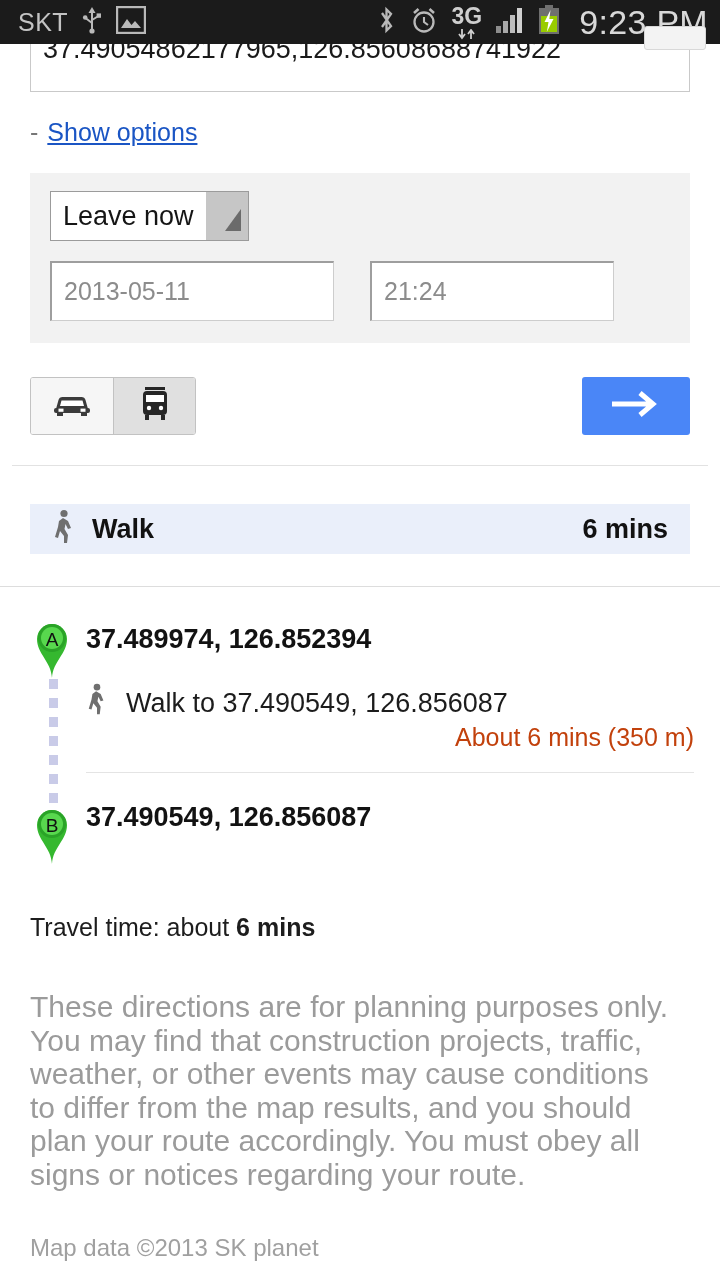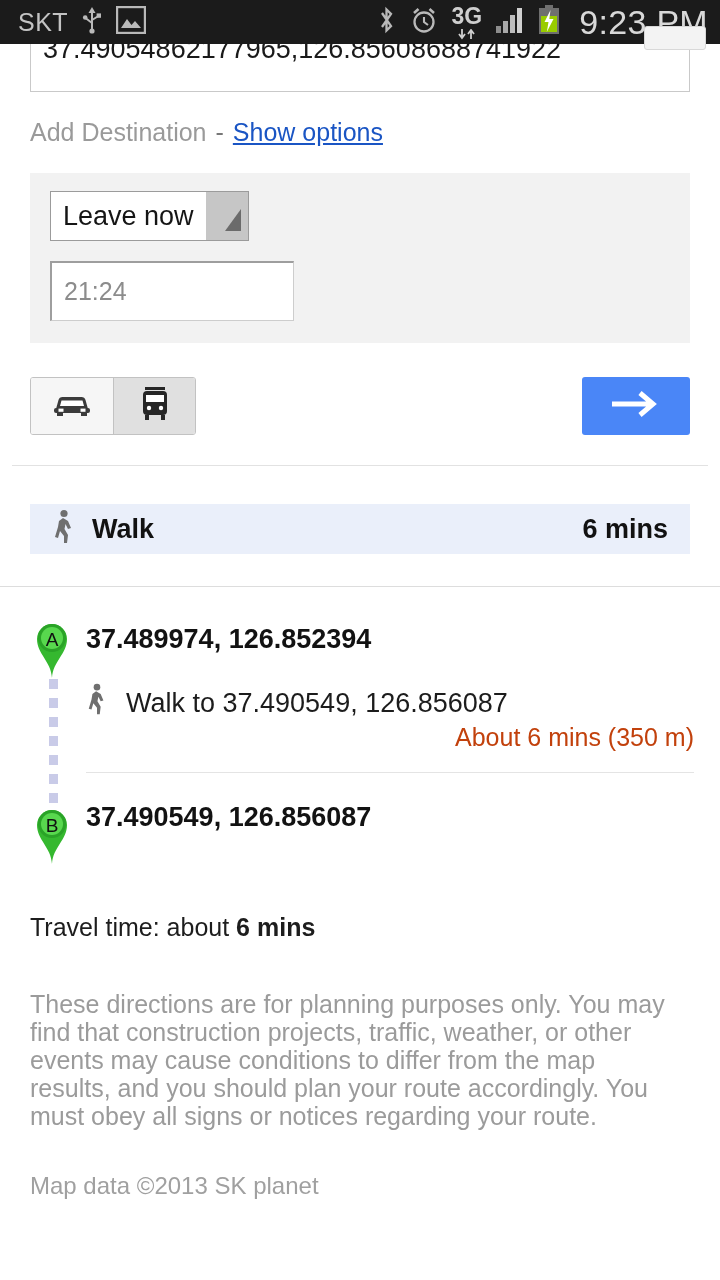--- a/index.html
+++ b/index.html
@@ -194,21 +194,21 @@
 
   
   .travel {
     margin: 74px 30px 0 30px;
     font-size: 25px; color: #1d1d1d;
   }
   .travel b { font-weight: bold; }
 
   .disclaimer {
     margin: 48px 42px 0 30px;
-    font-size: 25px; line-height: 1.12;
+    font-size: 30px; line-height: 1.12;
     color: #9b9b9b;
   }
   .mapdata {
     margin: 42px 30px 0 30px;
     font-size: 24px; color: #a0a0a0;
   }
 </style>
 </head>
 <body>
 
@@ -274,31 +274,33 @@
 
 <div class="page">
 
   <div class="ghost-btn"></div>
 
   <div class="dest-field">
     <span class="dest-value">37.49054862177965,126.85608688741922</span>
   </div>
 
   <div class="addrow">
-    <span>Add Destination</span>
     <span class="dash">-</span>
     <span class="link">Show options</span>
   </div>
 
   <div class="optbox">
     <div class="select-wrap">
       <span class="select-label">Leave now</span>
       <span class="select-arrow"></span>
     </div>
     <div class="fieldrow">
+      <div class="inputbox date">
+        <span>2013-05-11</span>
+      </div>
       <div class="inputbox time">
         <span>21:24</span>
       </div>
     </div>
   </div>
 
   <div class="modesrow">
     <div class="toggle">
       <div class="toggle-btn">
         <span>

